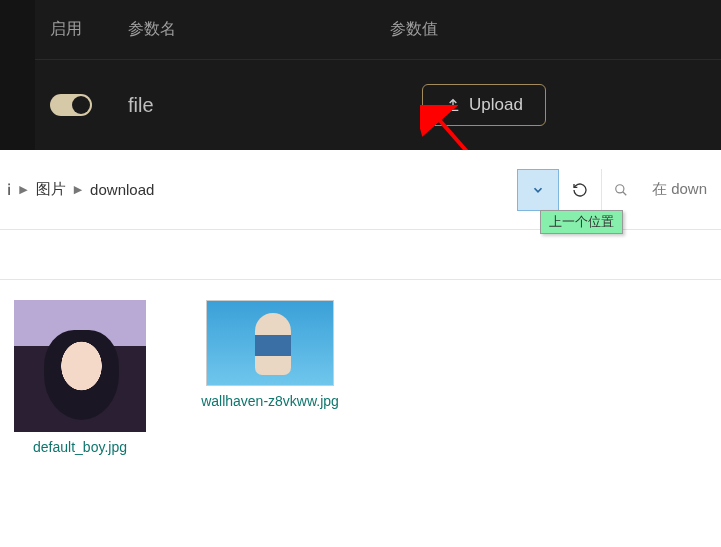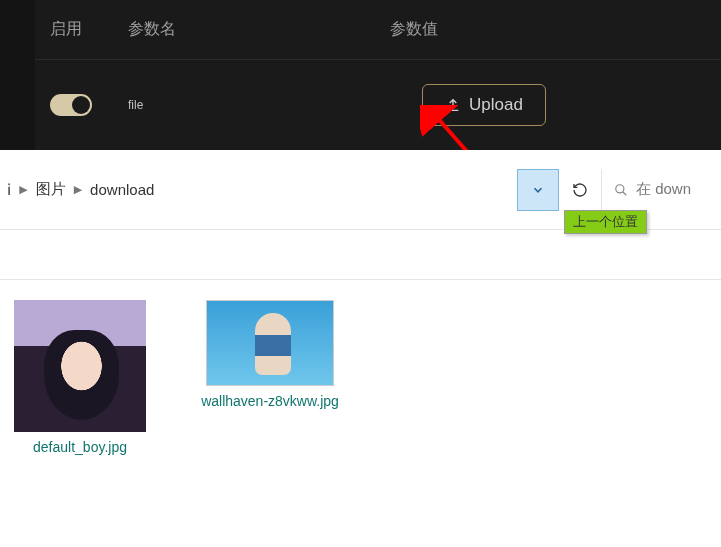--- a/index.html
+++ b/index.html
@@ -7,35 +7,35 @@
     
     .dark-panel { background:#1a1a1a; height:160px; position:relative; }
     .dark-panel::before { content:""; position:absolute; left:0; top:0; width:35px; height:100%; background:#141414; }
     .tbl-head { display:flex; align-items:center; height:60px; padding-left:50px; color:#9e9e9e; font-size:16px; border-bottom:1px solid #2a2a2a; }
     .col-enable { width:78px; }
     .col-name { width:262px; }
     .col-val { flex:1; }
     .tbl-row { display:flex; align-items:center; height:90px; padding-left:50px; }
     .toggle { width:42px; height:22px; border-radius:11px; background:#d6c9a8; position:relative; cursor:pointer; }
     .toggle::after { content:""; position:absolute; right:2px; top:2px; width:18px; height:18px; border-radius:50%; background:#1a1a1a; }
-    .pname { color:#bfbfbf; font-size:12px; }
+    .pname { color:#bfbfbf; font-size:20px; }
     .upload-btn { display:inline-flex; align-items:center; gap:8px; padding:10px 22px; border:1px solid #a38b5c; border-radius:6px; color:#cfcfcf; font-size:17px; cursor:pointer; background:transparent;margin-left:32px; }
     .upload-ico { width:16px; height:16px; }
     
     .arrow { position:absolute; left:420px; top:105px; pointer-events:none; }
     
     .explorer { position:absolute; left:0; top:150px; right:0; bottom:0; background:#fff; }
     .addr-bar { height:80px; border-bottom:1px solid #e5e5e5; display:flex; align-items:center; position:relative; padding-left:5px; }
     .crumbs { display:flex; align-items:center; flex:1; font-size:15px; color:#333; }
     .crumb { padding:4px 2px; cursor:pointer; }
     .sep { padding:0 6px; color:#777; font-size:11px; }
     .nav-btn { width:42px; height:42px; display:flex; align-items:center; justify-content:center; cursor:pointer; color:#555; }
     .nav-btn.down { background:#cde6f7; border:1px solid #7fb6de; }
-    .search-box { display:flex; align-items:center; gap:8px; padding:0 12px; width:120px; height:42px; border-left:1px solid #e5e5e5; color:#777; font-size:15px; }
-    .tooltip { position:absolute; right:74px; top:60px; background:#84cc16; border:1px solid #999; box-shadow:2px 2px 3px rgba(0,0,0,.2); padding:2px 8px; font-size:13px; color:#333; }
+    .search-box { display:flex; align-items:center; gap:24px; padding:0 12px; width:120px; height:42px; border-left:1px solid #e5e5e5; color:#777; font-size:15px; }
+    .tooltip { position:absolute; right:98px; top:60px; background:#86efac; border:1px solid #999; box-shadow:2px 2px 3px rgba(0,0,0,.2); padding:2px 8px; font-size:13px; color:#333; }
     .toolbar-stub { height:50px; border-bottom:1px solid #e5e5e5; }
     .files { display:flex; gap:50px; padding:20px 10px; }
     .file-item { width:140px; text-align:center; cursor:pointer; }
     .thumb { width:132px; margin:0 auto 6px; background:#eee; display:block; }
     .thumb1 { height:132px; background:linear-gradient(180deg,#b9a9d5 0 35%,#2a1f33 35% 100%); position:relative; }
     .thumb1::after{content:"";position:absolute;left:30px;top:30px;width:75px;height:90px;background:radial-gradient(50px 60px at 50% 40%,#f5d9c8 0 40%,#1b1624 41% 100%);border-radius:40% 40% 50% 50%;}
     .thumb2 { height:86px; width:128px; background:linear-gradient(180deg,#3aa0d8,#6fc6ec); position:relative; border:1px solid #ccc; }
     .thumb2::after{content:"";position:absolute;left:48px;top:12px;width:36px;height:62px;background:linear-gradient(180deg,#e9d6c3 0 35%,#3a6fa6 35% 70%,#e9d6c3 70% 100%);border-radius:20px 20px 8px 8px;}
     .fname { font-size:14px; color:#0f766e; line-height:1.3; word-break:break-all; }
   </style>

